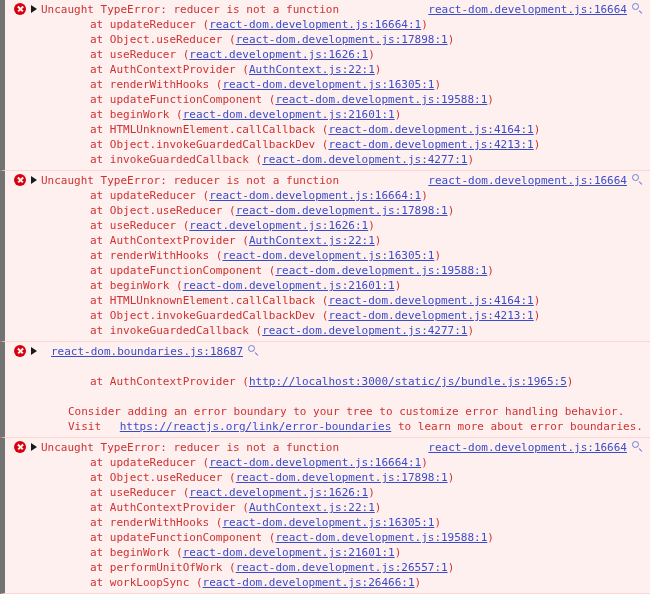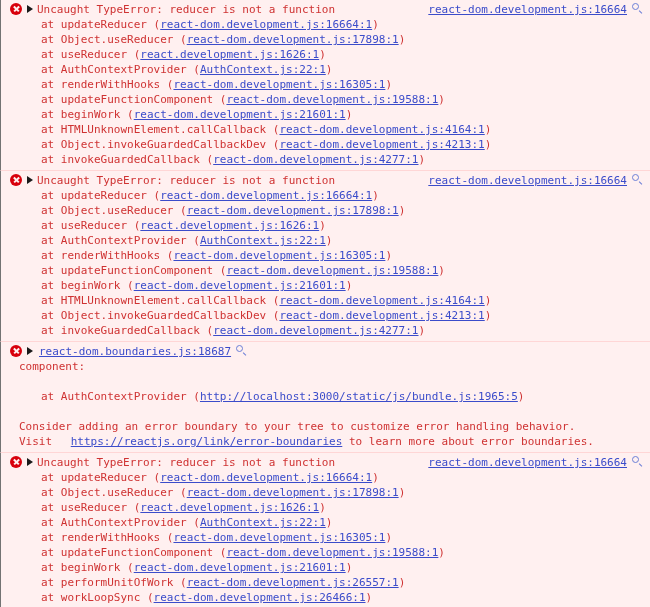--- a/index.html
+++ b/index.html
@@ -17,21 +17,21 @@
   }
   #console {
     width: 650px;
     background: #ffffff;
   }
   .error-group {
     position: relative;
     background: #fff0f0;
     border-top: 1px solid #ffd6d6;
     border-bottom: 1px solid #ffd6d6;
-    border-left: 1px solid #737373;
+    border-left: 5px solid #737373;
     padding: 2px 0 3px 0;
     margin-bottom: -1px;
     box-sizing: border-box;
   }
   .error-group.first {
     border-top: none;
   }
   .err-header {
     display: flex;
     align-items: flex-start;
@@ -76,21 +76,21 @@
     flex: 1 1 auto;
     color: #cf3232;
     white-space: pre-wrap;
     word-break: break-word;
   }
   .src-link {
     flex: 0 0 auto;
     color: #3b4cca;
     text-decoration: underline;
     white-space: nowrap;
-    margin-left: 2px;
+    margin-left: 10px;
     cursor: pointer;
   }
   .magnifier {
     flex: 0 0 auto;
     width: 12px;
     height: 12px;
     margin-left: 5px;
     margin-top: 1px;
     position: relative;
     cursor: pointer;
@@ -108,20 +108,21 @@
     content: "";
     position: absolute;
     left: 7px; top: 7px;
     width: 4px; height: 1.3px;
     background: #6b7fd7;
     transform: rotate(45deg);
     transform-origin: left center;
   }
   .stack {
     padding: 0 6px 0 9px;
+    margin-left: 45px;
   }
   .stack-line {
     color: #cf3232;
     white-space: pre;
     padding-left: 31px;
     line-height: 15px;
   }
   .stack-line .fn { color: #cf3232; }
   .stack-line a.loc {
     color: #3b4cca;
@@ -197,21 +198,20 @@
       </div>
     </div>
     <div class="error-group">
       <div class="err-header">
         <span class="err-icon"></span>
         <span class="disclosure"></span>
         <a class="src-link">react-dom.boundaries.js:18687</a>
         <span class="magnifier"></span>
       </div>
       <div class="stack">
-        <div class="cont-line">component:</div>
         <div class="blank-line"></div>
         <div class="stack-line"><span class="fn">at AuthContextProvider (</span><a class="loc">http://localhost:3000/static/js/bundle.js:1965:5</a><span>)</span></div>
         <div class="blank-line"></div>
         <div class="note-line"><span>Consider adding an error boundary to your tree to customize error handling behavior.</span></div>
         <div class="note-line"><span>Visit </span><a class="loc">https://reactjs.org/link/error-boundaries</a><span> to learn more about error boundaries.</span></div>
       </div>
     </div>
     <div class="error-group">
       <div class="err-header">
         <span class="err-icon"></span>

